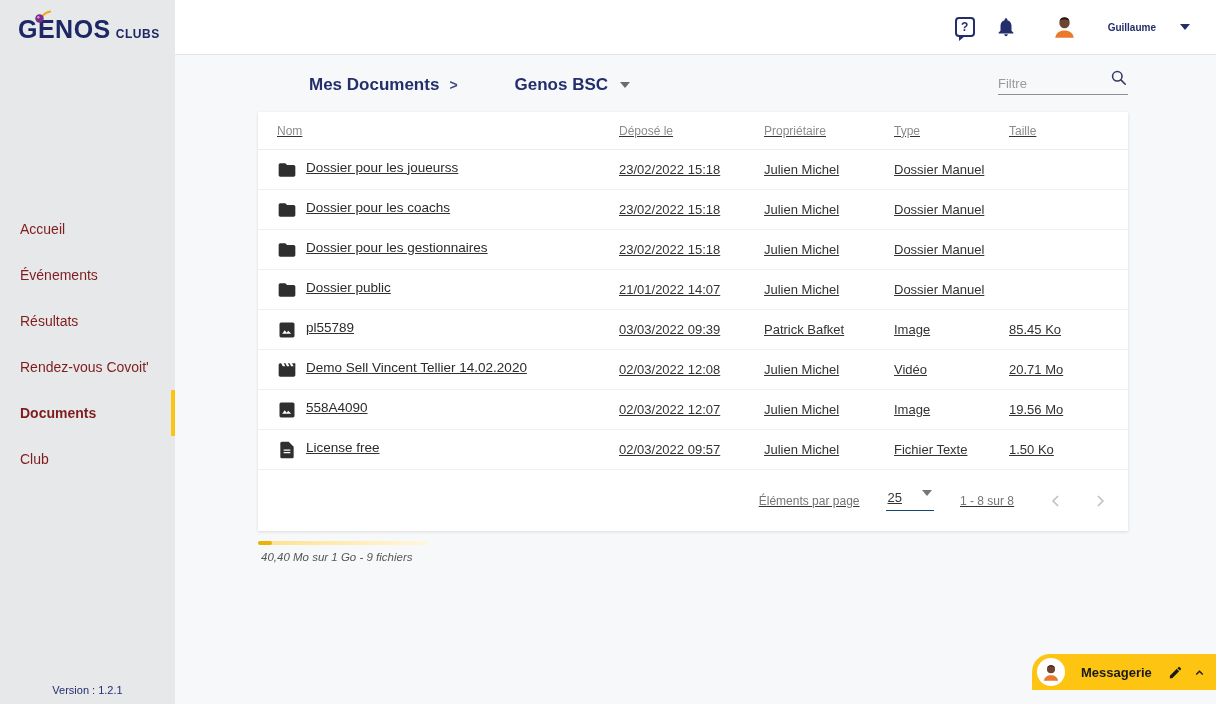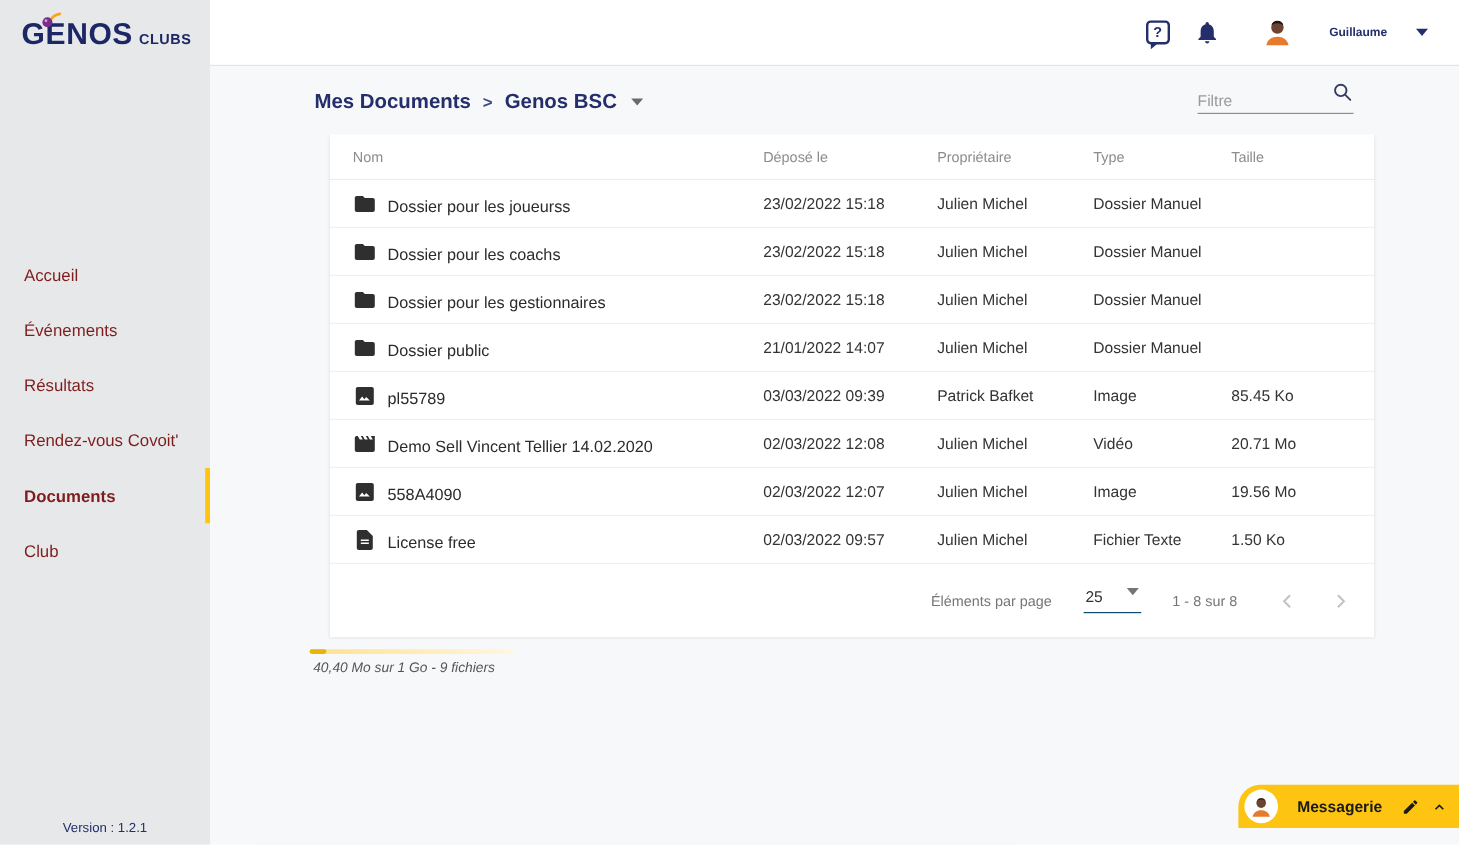--- a/index.html
+++ b/index.html
@@ -32,39 +32,39 @@
   .icon-btn { cursor:pointer; display:flex; align-items:center; }
   .avatar { width:27px; height:27px; cursor:pointer; margin-left:14px; }
   .username { font-size:10px; font-weight:700; color:#232e6a; cursor:pointer; margin-left:10px; }
   .caret { width:0; height:0; border-left:5px solid transparent; border-right:5px solid transparent;
            border-top:6px solid #232e6a; cursor:pointer; margin-left:4px; }
 
   
   .content { position:absolute; left:175px; top:55px; right:0; bottom:0; background:#f7f8fa; }
 
   .crumb-row { position:absolute; left:87px; top:12px; height:36px; display:flex; align-items:center; gap:10px; }
-  .crumb-root, .crumb-current { font-size:17px; font-weight:700; color:#232e6a; cursor:pointer; }
+  .crumb-root, .crumb-current { font-size:17px; font-weight:700; color:#232e6a; cursor:pointer;margin-left:47px; }
   .crumb-sep { font-size:14px; font-weight:700; color:#3c4a82; }
   .crumb-caret { width:0; height:0; border-left:5px solid transparent; border-right:5px solid transparent;
                  border-top:6px solid #6b6b6b; margin-left:2px; }
 
   .filter { position:absolute; right:88px; top:12px; width:130px; height:28px; display:flex; align-items:flex-end;
             border-bottom:1px solid #8f8f8f; padding-bottom:3px; }
   .filter input { border:none; outline:none; background:transparent; width:100px; font-size:13px;
                   font-family:"Liberation Sans",sans-serif; color:#333; }
   .filter input::placeholder { color:#9a9a9a; }
   .filter .search { margin-left:auto; cursor:pointer; }
 
   
-  .card { position:absolute; left:100px; top:57px; width:870px; background:#fff;
-          box-shadow:0 1px 3px rgba(0,0,0,.12); }
+  .card { position:absolute; left:83px; top:57px; width:870px; background:#fff;
+          box-shadow:0 1px 3px rgba(0,0,0,.12);text-decoration:underline; }
   .grid { display:grid; grid-template-columns:342px 145px 130px 115px 1fr; align-items:center; padding-left:19px; }
   .thead { height:38px; color:#8c8c8c; font-size:12px; border-bottom:1px solid #ededed; }
   .trow  { height:40px; font-size:13px; color:#333; border-bottom:1px solid #f0f0f0; cursor:pointer; }
-  .cell-name { display:flex; align-items:flex-end; gap:9px; font-size:13.5px; color:#2b2b2b; }
+  .cell-name { display:flex; align-items:flex-start; gap:9px; font-size:13.5px; color:#2b2b2b; }
   .ficon { display:flex; align-items:center; }
 
   .pagination { height:61px; display:flex; align-items:center; justify-content:flex-end; gap:26px;
                 padding-right:18px; color:#757575; font-size:12px; }
   .pp-select { display:flex; align-items:flex-start; gap:20px; border-bottom:1px solid #0c4a6e;
                padding:0 2px 5px 2px; cursor:pointer; }
   .pp-value { font-size:13px; color:#333; }
   .pp-caret { width:0; height:0; border-left:5px solid transparent; border-right:5px solid transparent;
               border-top:6px solid #757575; }
   .pager-chevrons { display:flex; gap:24px; margin-left:6px; }

